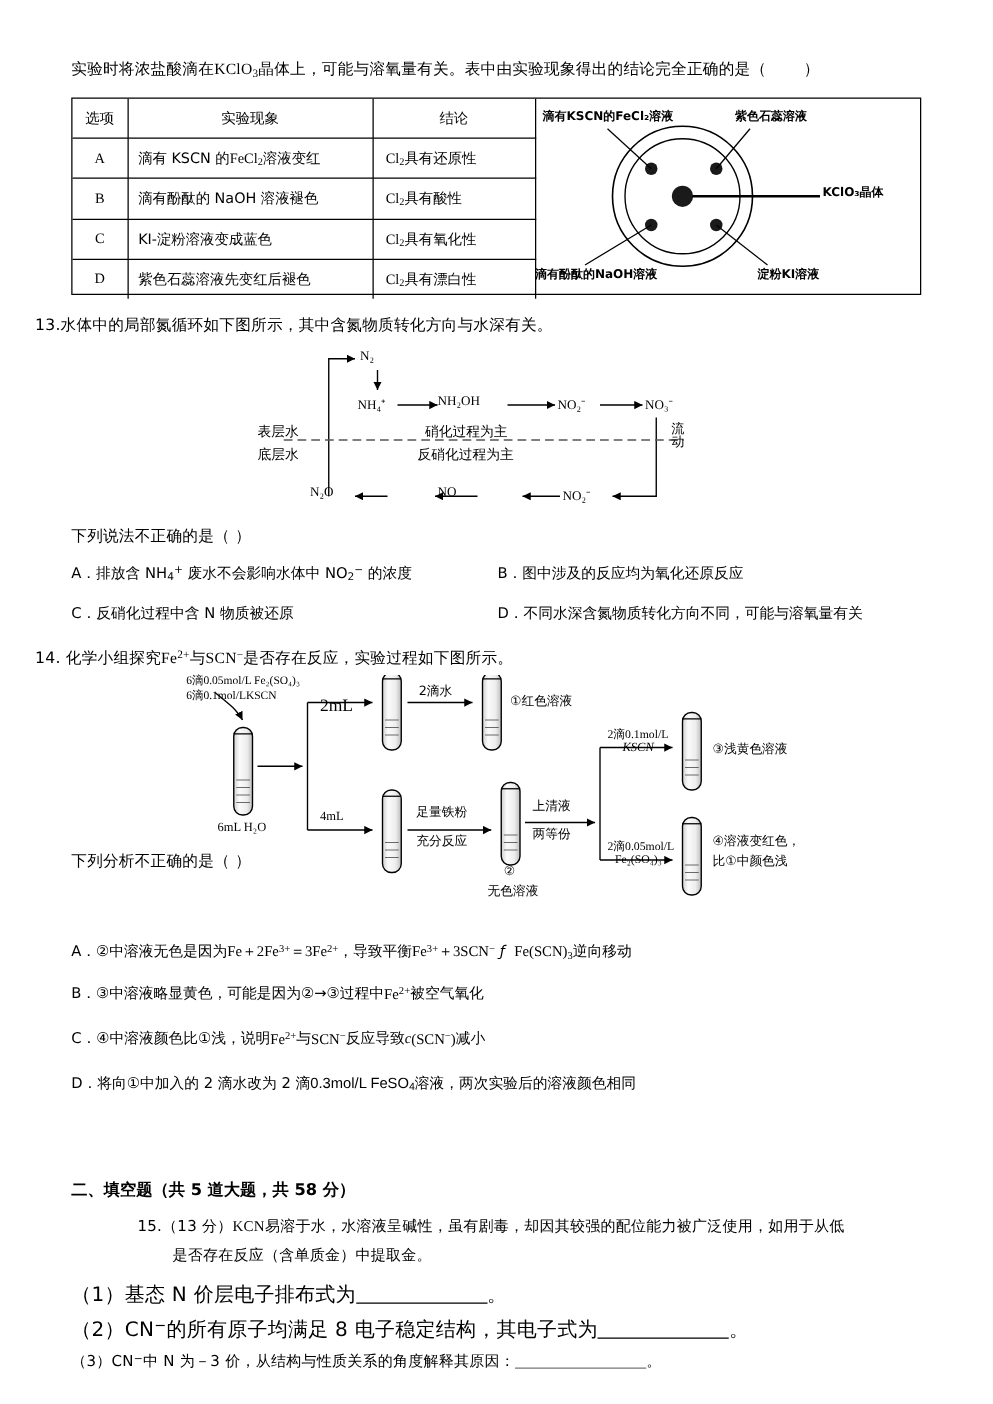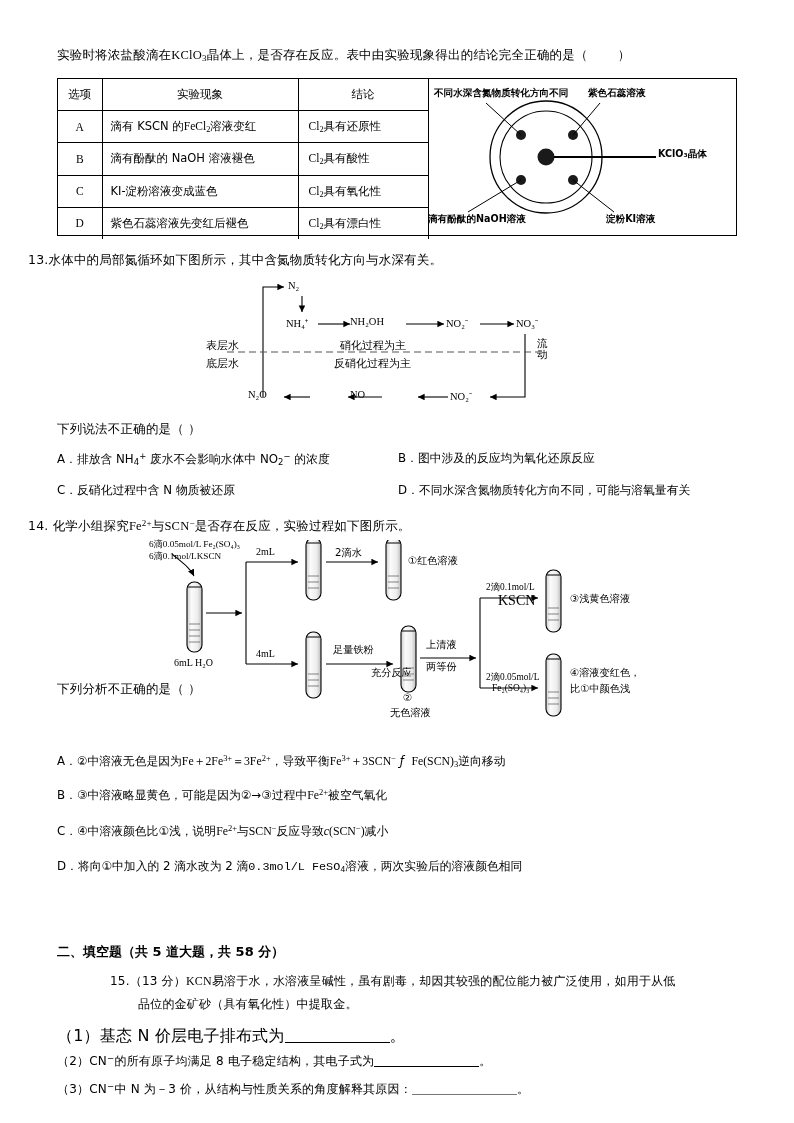--- a/index.html
+++ b/index.html
@@ -152,21 +152,21 @@
     height: 0.85em;
     vertical-align: -0.15em;
   }
 </style>
 </head>
 <body>
 
 <div class="page">
 
   <div class="q-stem cn" style="left:57px; top:46px;">
-    <span>实验时将浓盐酸滴在</span><span class="formula" style="font-family:'Liberation Serif',serif;">KClO<sub>3</sub></span><span>晶体上，是否存在反应。表中由实验现象得出的结论完全正确的是（</span><span style="display:inline-block;width:30px;"></span><span>）</span>
+    <span>实验时将浓盐酸滴在</span><span class="formula" style="font-family:'Liberation Serif',serif;">KClO<sub>3</sub></span><span>晶体上，可能与溶氧量有关。表中由实验现象得出的结论完全正确的是（</span><span style="display:inline-block;width:30px;"></span><span>）</span>
   </div>
 
   <div id="q12-table">
     <table>
       <colgroup>
         <col class="col-opt">
           <col class="col-phen">
           <col class="col-concl">
       </colgroup>
       <tbody>
@@ -210,21 +210,21 @@
         <circle cx="145" cy="56" r="5" fill="#1a1a1a"></circle>
         <circle cx="93" cy="101" r="5" fill="#1a1a1a"></circle>
         <circle cx="145" cy="101" r="5" fill="#1a1a1a"></circle>
 
         <line x1="93" y1="56" x2="58" y2="24" stroke="#000" stroke-width="1"></line>
         <line x1="145" y1="56" x2="172" y2="24" stroke="#000" stroke-width="1"></line>
         <line x1="93" y1="101" x2="40" y2="133" stroke="#000" stroke-width="1"></line>
         <line x1="145" y1="101" x2="186" y2="133" stroke="#000" stroke-width="1"></line>
         <line x1="126" y1="78" x2="228" y2="78" stroke="#000" stroke-width="2"></line>
       </svg>
-      <div class="dlabel" style="left:6px; top:8px;"><span>不同水深含氮物质转化方向不同</span></div>
+      <div class="dlabel" style="left:6px; top:8px;"><span>滴有KSCN的FeCl₂溶液</span></div>
       <div class="dlabel" style="left:160px; top:8px;"><span>紫色石蕊溶液</span></div>
       <div class="dlabel" style="left:230px; top:69px;"><span>KClO₃晶体</span></div>
       <div class="dlabel" style="left:0px; top:134px;"><span>滴有酚酞的NaOH溶液</span></div>
       <div class="dlabel" style="left:178px; top:134px;"><span>淀粉KI溶液</span></div>
     </div>
   </div>
 
   <div class="q-stem cn" style="left:28px; top:251px;">
     <span>13.</span><span>水体中的局部氮循环如下图所示，其中含氮物质转化方向与水深有关。</span>
   </div>
@@ -384,35 +384,35 @@
         <line x1="398" y1="152" x2="409" y2="152" stroke="#555" stroke-width="0.7"></line>
         <line x1="398" y1="158" x2="409" y2="158" stroke="#555" stroke-width="0.7"></line>
         <line x1="398" y1="164" x2="409" y2="164" stroke="#555" stroke-width="0.7"></line>
       </g>
     </svg>
 
     <div class="flab" style="left:-1px; top:-2px;"><span>6滴0.05mol/L Fe₂(SO₄)₃</span></div>
     <div class="flab" style="left:-1px; top:10px;"><span>6滴0.1mol/LKSCN</span></div>
     <div class="flab" style="left:24px; top:117px; font-size:10px;"><span>6mL H₂O</span></div>
 
-    <div class="flab" style="left:106px; top:6px; font-size:10px;"><span>2mL</span></div>
+    <div class="flab" style="left:106px; top:18px; font-size:14px;"><span>2mL</span></div>
     <div class="flab" style="left:106px; top:108px; font-size:10px;"><span>4mL</span></div>
     <div class="flab-cn" style="left:185px; top:6px;"><span>2滴水</span></div>
     <div class="flab-cn" style="left:258px; top:14px;"><span>①红色溶液</span></div>
 
     <div class="flab-cn" style="left:183px; top:103px;"><span>足量铁粉</span></div>
-    <div class="flab-cn" style="left:183px; top:126px;margin-left:38px;"><span>充分反应</span></div>
+    <div class="flab-cn" style="left:183px; top:126px;"><span>充分反应</span></div>
     <div class="flab-cn" style="left:253px; top:152px;"><span>②</span></div>
     <div class="flab-cn" style="left:240px; top:166px;"><span>无色溶液</span></div>
 
     <div class="flab-cn" style="left:276px; top:98px;"><span>上清液</span></div>
     <div class="flab-cn" style="left:276px; top:120px;"><span>两等份</span></div>
 
     <div class="flab" style="left:336px; top:41px; font-size:9.4px;"><span>2滴0.1mol/L</span></div>
-    <div class="flab" style="left:348px; top:53px; font-size:14px;"><span>KSCN</span></div>
+    <div class="flab" style="left:348px; top:53px; font-size:10px;font-style:italic;"><span>KSCN</span></div>
     <div class="flab-cn" style="left:420px; top:52px;"><span>③浅黄色溶液</span></div>
 
     <div class="flab" style="left:336px; top:131px; font-size:9.4px;"><span>2滴0.05mol/L</span></div>
     <div class="flab" style="left:342px; top:143px; font-size:9.4px;"><span>Fe₂(SO₄)₃</span></div>
     <div class="flab-cn" style="left:420px; top:126px;"><span>④溶液变红色，</span></div>
     <div class="flab-cn" style="left:420px; top:142px;"><span>比①中颜色浅</span></div>
   </div>
 
   <div class="q-stem cn" style="left:57px; top:680px;">
     <span>下列分析不正确的是（      ）</span>
@@ -421,37 +421,37 @@
   <div class="opt cn" style="left:57px; top:752px;">
     A．②中溶液无色是因为<span style="font-family:'Liberation Serif',serif;">Fe＋2Fe<sup>3+</sup>＝3Fe<sup>2+</sup></span>，导致平衡<span style="font-family:'Liberation Serif',serif;">Fe<sup>3+</sup>＋3SCN<sup>−</sup></span><span style="font-style:italic;">&nbsp;ƒ&nbsp;&nbsp;</span><span style="font-family:'Liberation Serif',serif;">Fe(SCN)<sub>3</sub></span>逆向移动
   </div>
   <div class="opt cn" style="left:57px; top:786px;">
     B．③中溶液略显黄色，可能是因为②→③过程中<span style="font-family:'Liberation Serif',serif;">Fe<sup>2+</sup></span>被空气氧化
   </div>
   <div class="opt cn" style="left:57px; top:822px;">
     C．④中溶液颜色比①浅，说明<span style="font-family:'Liberation Serif',serif;">Fe<sup>2+</sup></span>与<span style="font-family:'Liberation Serif',serif;">SCN<sup>−</sup></span>反应导致<span style="font-style:italic;font-family:'Liberation Serif',serif;">c</span><span style="font-family:'Liberation Serif',serif;">(SCN<sup>−</sup>)</span>减小
   </div>
   <div class="opt cn" style="left:57px; top:858px;">
-    D．将向①中加入的 2 滴水改为 2 滴<span style="font-family:Liberation Mono, monospace;">0.3mol/L FeSO<sub>4</sub></span>溶液，两次实验后的溶液颜色相同
+    D．将向①中加入的 2 滴水改为 2 滴<span style="font-family:Liberation Sans, sans-serif;">0.3mol/L FeSO<sub>4</sub></span>溶液，两次实验后的溶液颜色相同
   </div>
 
   <div class="sec-head" style="left:57px; top:943px;text-align:center;">
     <span>二、填空题（共 5 道大题，共 58 分）</span>
   </div>
 
   <div class="q-stem cn" style="left:110px; top:972px; font-size:12px;">
     <span>15.</span><span>（13 分）</span><span style="font-family:'Liberation Serif',serif;">KCN</span>易溶于水，水溶液呈碱性，虽有剧毒，却因其较强的配位能力被广泛使用，如用于从低
   </div>
   <div class="q-stem cn" style="left:138px; top:995px; font-size:12px;">
-    <span>品位的金矿砂（具有氧化性）中提取金。</span>
+    <span>是否存在反应（含单质金）中提取金。</span>
   </div>
 
   <div class="q-stem cn" style="left:57px; top:1024px; font-size:16px;">
     <span>（1）</span><span>基态 N 价层电子排布式为</span><span class="blankline" style="width:105px;"></span><span>。</span>
   </div>
-  <div class="q-stem cn" style="left:57px; top:1052px; font-size:12px;">
+  <div class="q-stem cn" style="left:57px; top:1052px; font-size:16px;">
     <span>（2）</span>CN<sup>−</sup>的所有原子均满足 8 电子稳定结构，其电子式为<span class="blankline" style="width:105px;"></span><span>。</span>
   </div>
   <div class="q-stem cn" style="left:57px; top:1080px; font-size:12px;">
     <span>（3）</span>CN<sup>−</sup>中 N 为－3 价，从结构与性质关系的角度解释其原因：<span class="blankline-gray" style="width:105px;"></span><span>。</span>
   </div>
 
 </div>
 
 </body></html>

